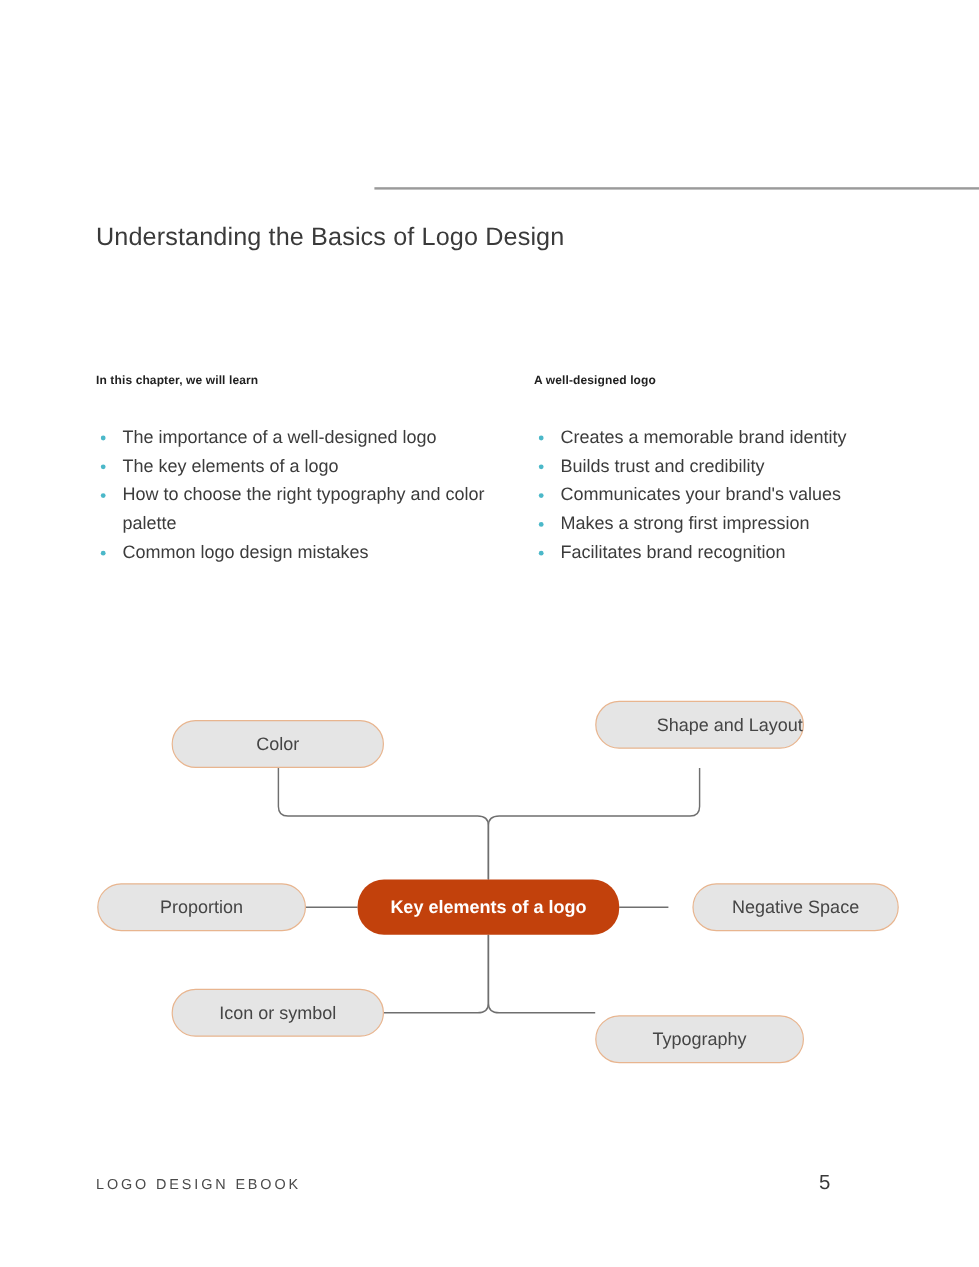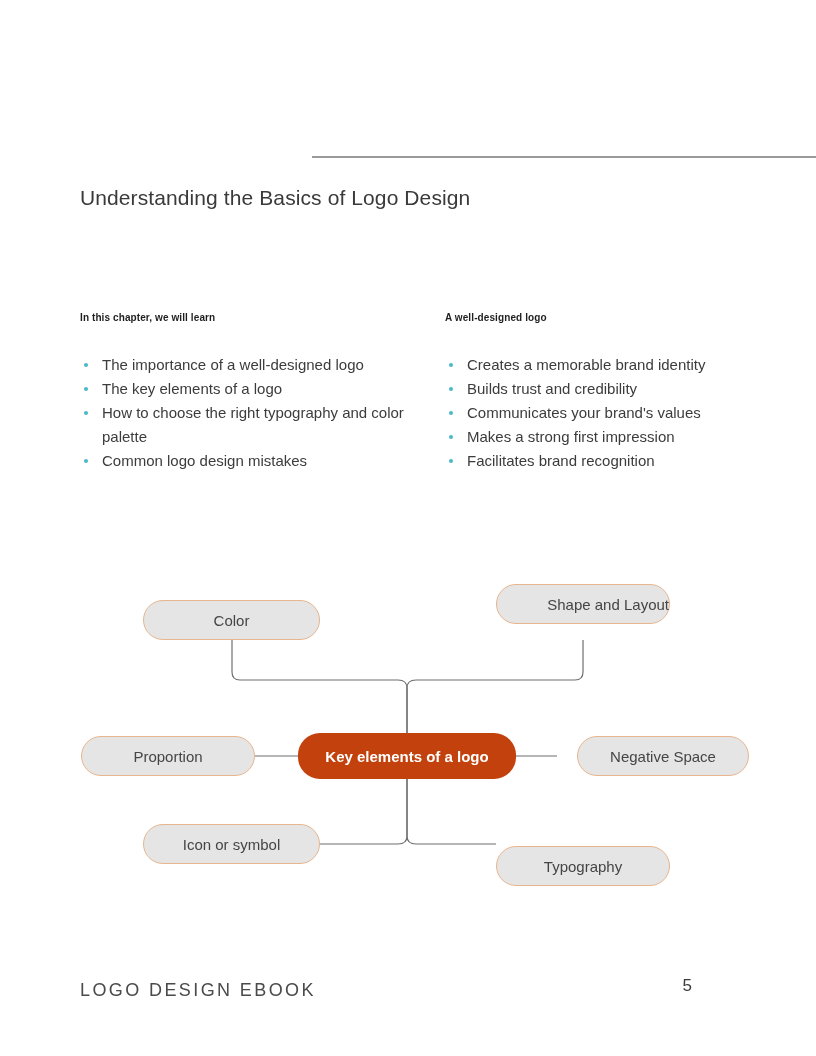--- a/index.html
+++ b/index.html
@@ -161,21 +161,21 @@
     position: absolute;
     left: 80px;
     right: 80px;
     top: 980px;
     height: 24px;
   }
   .footer-brand {
     position: absolute;
     left: 0;
     top: 0;
-    font-size: 18px;
+    font-size: 12px;
     letter-spacing: 2.4px;
     color: #4a4a4a;
     white-space: nowrap;
   }
   .footer-page {
     position: absolute;
     right: 44px;
     top: -4px;
     font-size: 17px;
     color: #3a3a3a;

